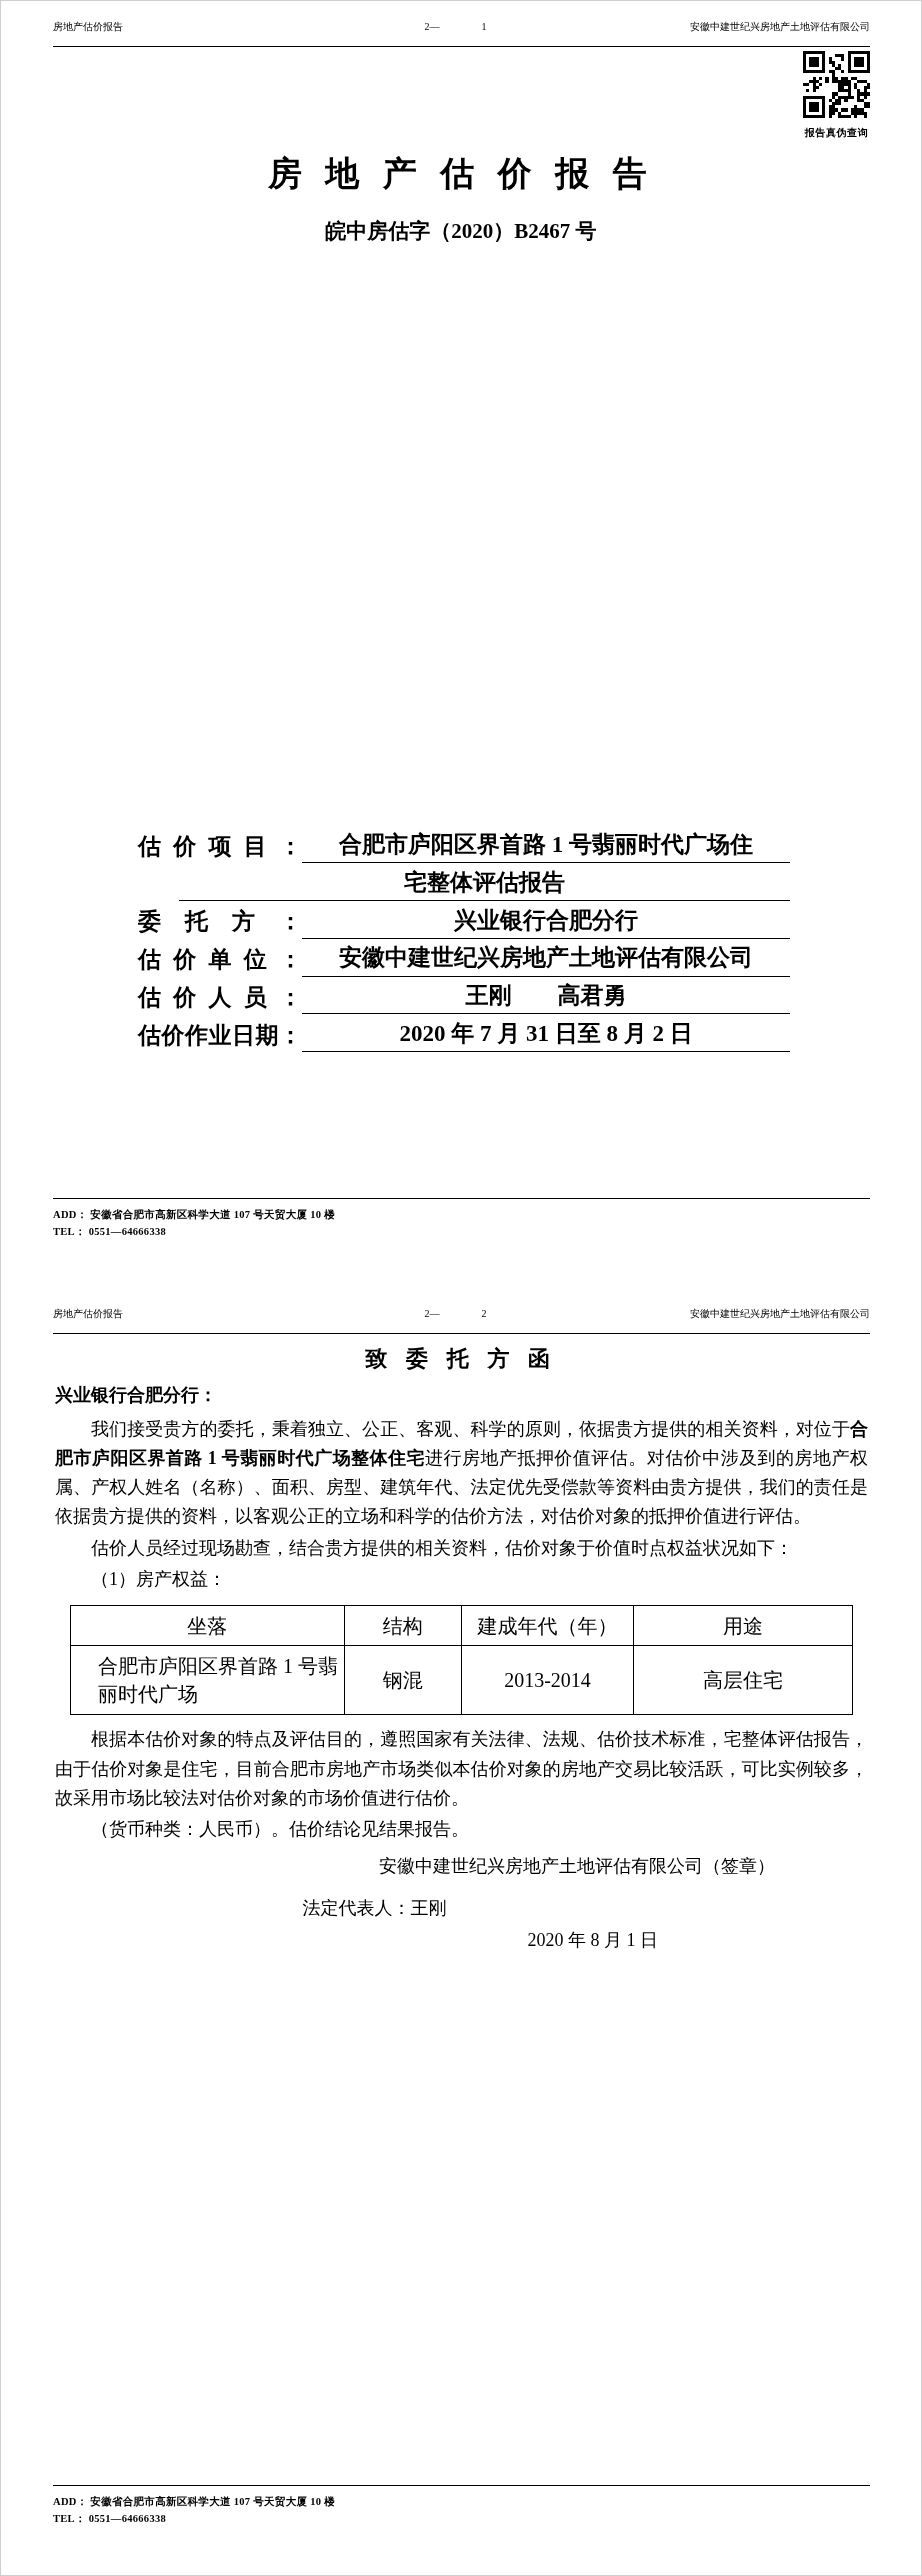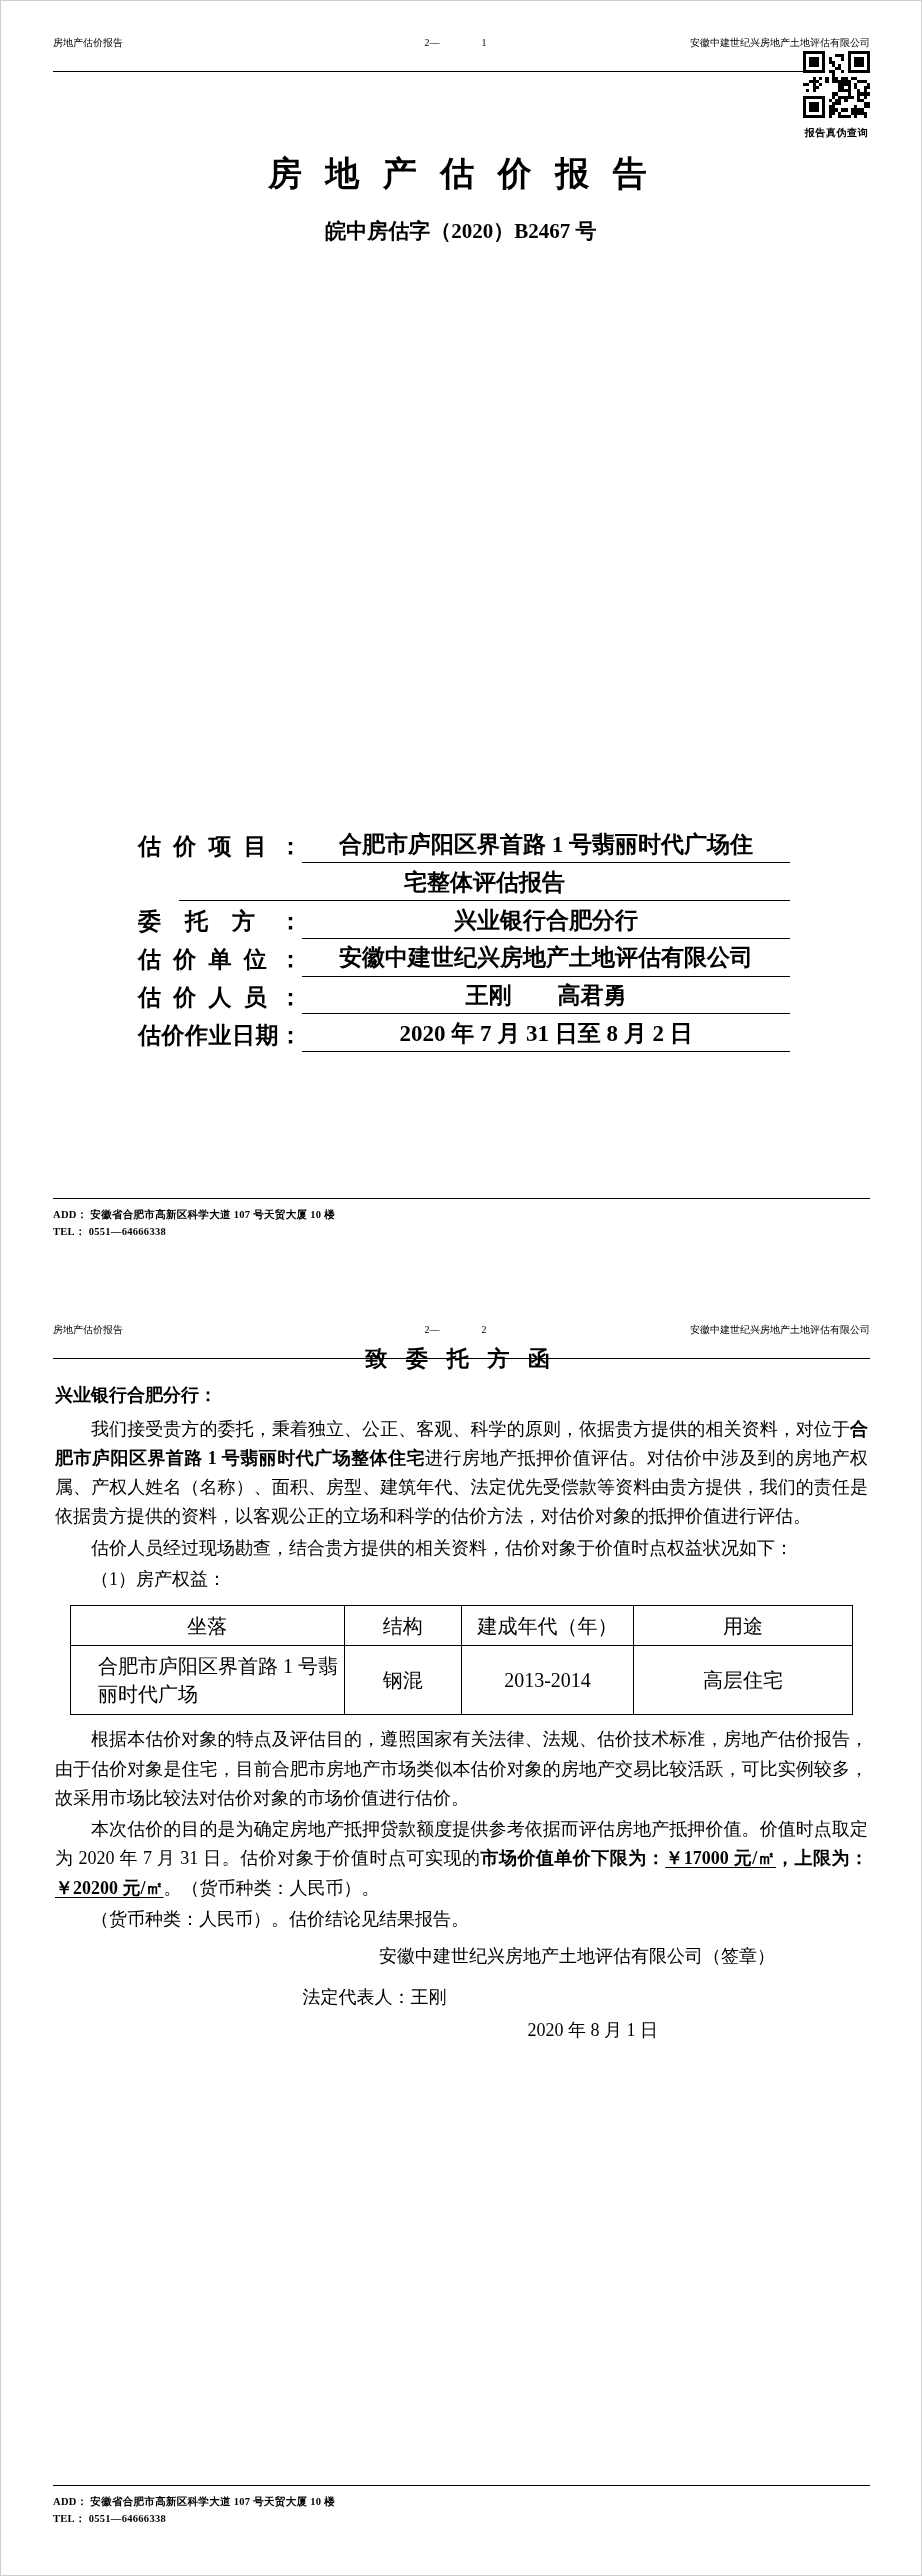--- a/index.html
+++ b/index.html
@@ -7,23 +7,23 @@
   body {
     width:922px;
     font-family:"Liberation Serif","DejaVu Serif",serif;
     color:#000;
   }
   .document { width:922px; border:0.6px solid #cfcfcf; background:#fff; }
   .page { position:relative; width:100%; height:1287px; background:#fff; overflow:hidden; }
 
   
   .page-header {
-    position:absolute; left:52px; right:51px; top:35px;
+    position:absolute; left:52px; right:51px; top:19px;
     display:flex; align-items:baseline;
-    font-size:10px; padding-bottom:21px; border-bottom:1.2px solid #000;
+    font-size:10px; padding-bottom:12px; border-bottom:1.2px solid #000;
   }
   .ph-left  { width:174px; }
   .ph-center{ flex:1; display:flex; justify-content:center; gap:42px; }
   .ph-right { width:186px; text-align:right; }
 
   .page-footer {
     position:absolute; left:52px; right:51px; top:1197px;
     border-top:1.2px solid #000; padding-top:7px;
     font-size:10.5px; font-weight:bold; line-height:1.65; letter-spacing:0.3px;
   }
@@ -408,23 +408,22 @@
         <tbody>
           <tr>
             <td class="cell-left">合肥市庐阳区界首路 1 号翡丽时代广场</td>
             <td>钢混</td>
             <td>2013-2014</td>
             <td>高层住宅</td>
           </tr>
         </tbody>
       </table>
 
-      <p class="para">根据本估价对象的特点及评估目的，遵照国家有关法律、法规、估价技术标准，房地产估价报告，由于估价对象是住宅，目前合肥市房地产市场类似本估价对象的房地产交易比较活跃，可比实例较多，故采用市场比较法对估价对象的市场价值进行估价。</p>
-
-      <p class="para"><span>本次估价的目的是为确定房地产抵押贷款额度提供参考依据而评估房地产抵押价值。价值时点取定为 2020 年 7 月 31 日。估价对象于价值时点可实现的</span><span class="b">市场价值单价下限为：</span><span class="price">￥17000 元/㎡</span><span class="b">，上限为：</span><span class="price">￥20200 元/㎡</span><span>。（货币种类：人民币）。</span></p>
+      <p class="para">根据本估价对象的特点及评估目的，遵照国家有关法律、法规、估价技术标准，宅整体评估报告，由于估价对象是住宅，目前合肥市房地产市场类似本估价对象的房地产交易比较活跃，可比实例较多，故采用市场比较法对估价对象的市场价值进行估价。</p>
+
 
       <p class="para">（货币种类：人民币）。估价结论见结果报告。</p>
 
       <div class="sig-company">安徽中建世纪兴房地产土地评估有限公司（签章）</div>
       <div class="sig-rep">法定代表人：王刚</div>
       <div class="sig-date">2020 年 8 月 1 日</div>
 
     </div>
 
     <div class="page-footer">

